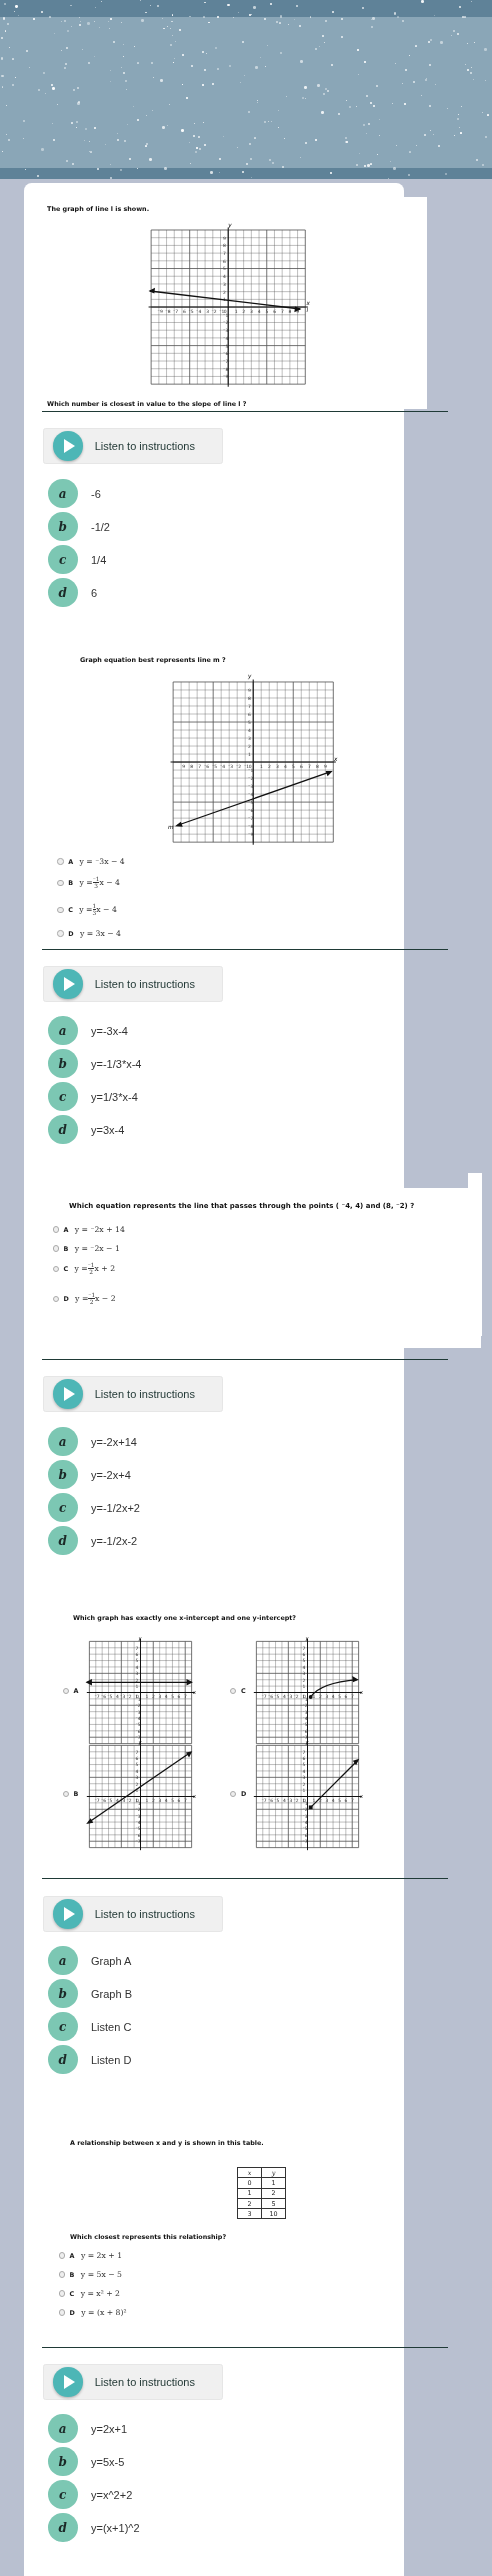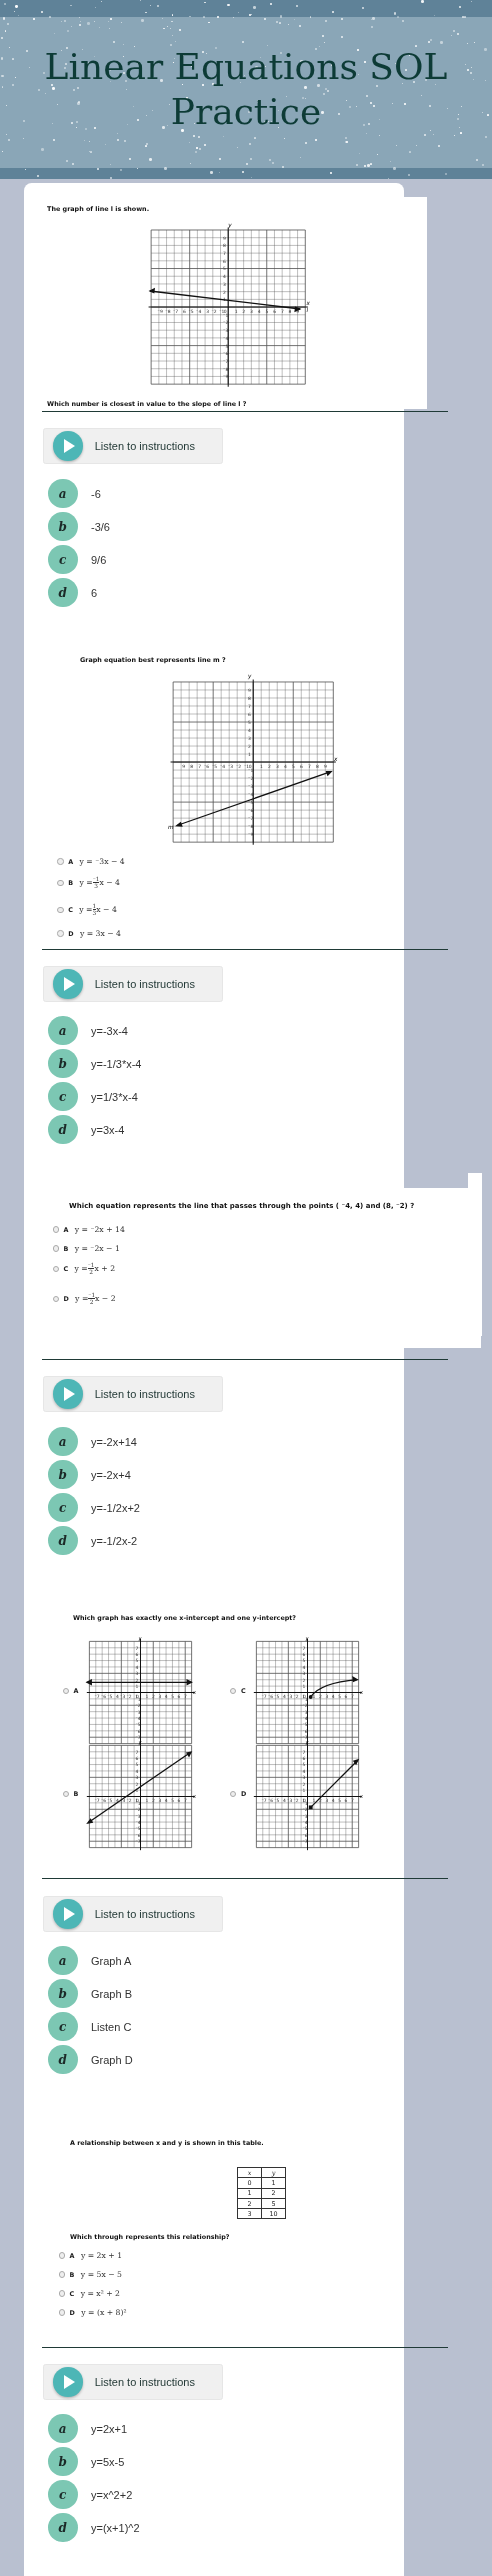--- a/index.html
+++ b/index.html
@@ -390,21 +390,20 @@
       <div class="snow" style="left: 179px; top: 29px; width: 2.2px; height: 2.2px; opacity: 0.992858;"></div>
       <div class="snow" style="left: 191px; top: 65px; width: 1.6px; height: 1.6px; opacity: 0.768855;"></div>
       <div class="snow" style="left: 170px; top: 27.5px; width: 0.8px; height: 0.8px; opacity: 0.801644;"></div>
       <div class="snow" style="left: 257px; top: 100px; width: 1.3px; height: 1.3px; opacity: 0.883814;"></div>
       <div class="snow" style="left: 80px; top: 21px; width: 0.9px; height: 0.9px; opacity: 0.652405;"></div>
       <div class="snow" style="left: 345px; top: 141px; width: 2.4px; height: 2.4px; opacity: 0.52223;"></div>
       <div class="snow" style="left: 317px; top: 84px; width: 2.5px; height: 2.5px; opacity: 0.619216;"></div>
       <div class="snow" style="left: 61px; top: 50px; width: 1.4px; height: 1.4px; opacity: 0.713732;"></div>
       <div class="snow" style="left: 64px; top: 67px; width: 1.8px; height: 1.8px; opacity: 0.553927;"></div>
     </div>
-  <h1 class="title">Linear Equations SOL Practice</h1>
 </div>
 
 <div class="card">
 
   <div class="qimg" style="left:18px; top:14px; width:385px; height:212px;">
     <div class="qtext" style="left:5.1px; top:7.7px;">The graph of line l is shown.</div>
     <svg width="167" height="167" viewBox="0 0 260 260" style="position:absolute; left:104px; top:24px;">
       <g id="grid1">
           <line x1="8" y1="14" x2="8" y2="254" stroke="#555" stroke-width="1.3"></line>
           <line x1="8" y1="14" x2="248" y2="14" stroke="#555" stroke-width="1.3"></line>
@@ -503,25 +502,25 @@
     <div class="play"></div>
     <span class="listen-label">Listen to instructions</span>
   </div>
   <div class="options" style="top:294px;">
     <div class="opt">
         <div class="bubble">a</div>
         <span class="opt-label">-6</span>
       </div>
     <div class="opt">
         <div class="bubble">b</div>
-        <span class="opt-label">-3/6</span>
+        <span class="opt-label">-1/2</span>
       </div>
     <div class="opt">
         <div class="bubble">c</div>
-        <span class="opt-label">9/6</span>
+        <span class="opt-label">1/4</span>
       </div>
     <div class="opt">
         <div class="bubble">d</div>
         <span class="opt-label">6</span>
       </div>
   </div>
 
   <div class="qimg" style="left:32px; top:467px; width:320px; height:295px;">
     <div class="qtext" style="left:24px; top:6.4px;">Graph equation best represents line m ?</div>
     <svg width="173" height="173" viewBox="0 0 270 270" style="position:absolute; left:112px; top:23px;">
@@ -1062,21 +1061,21 @@
     <div class="opt">
         <div class="bubble">b</div>
         <span class="opt-label">Graph B</span>
       </div>
     <div class="opt">
         <div class="bubble">c</div>
         <span class="opt-label">Listen C</span>
       </div>
     <div class="opt">
         <div class="bubble">d</div>
-        <span class="opt-label">Graph D</span>
+        <span class="opt-label">Listen D</span>
       </div>
   </div>
 
   <div class="qimg" style="left:27px; top:1942px; width:269px; height:212px;">
     <div class="qtext" style="left:19px; top:14px;">A relationship between x and y is shown in this table.</div>
     <table class="xy" style="left:186px; top:42px;">
       <tbody>
           <tr>
             <td class="math">x</td>
             <td class="math">y</td>
@@ -1092,21 +1091,21 @@
       <tr>
             <td>2</td>
             <td>5</td>
           </tr>
       <tr>
             <td>3</td>
             <td>10</td>
           </tr>
     </tbody>
       </table>
-    <div class="qtext" style="left:19px; top:108px;">Which through represents this relationship?</div>
+    <div class="qtext" style="left:19px; top:108px;">Which closest represents this relationship?</div>
     <div class="radio-row" style="left:7.7px; top:126px;">
         <span class="radio"></span>
         <span class="radio-letter">A</span>
         <span class="eq">y = 2x + 1</span>
       </div>
     <div class="radio-row" style="left:7.7px; top:145px;">
         <span class="radio"></span>
         <span class="radio-letter">B</span>
         <span class="eq">y = 5x − 5</span>
       </div>

